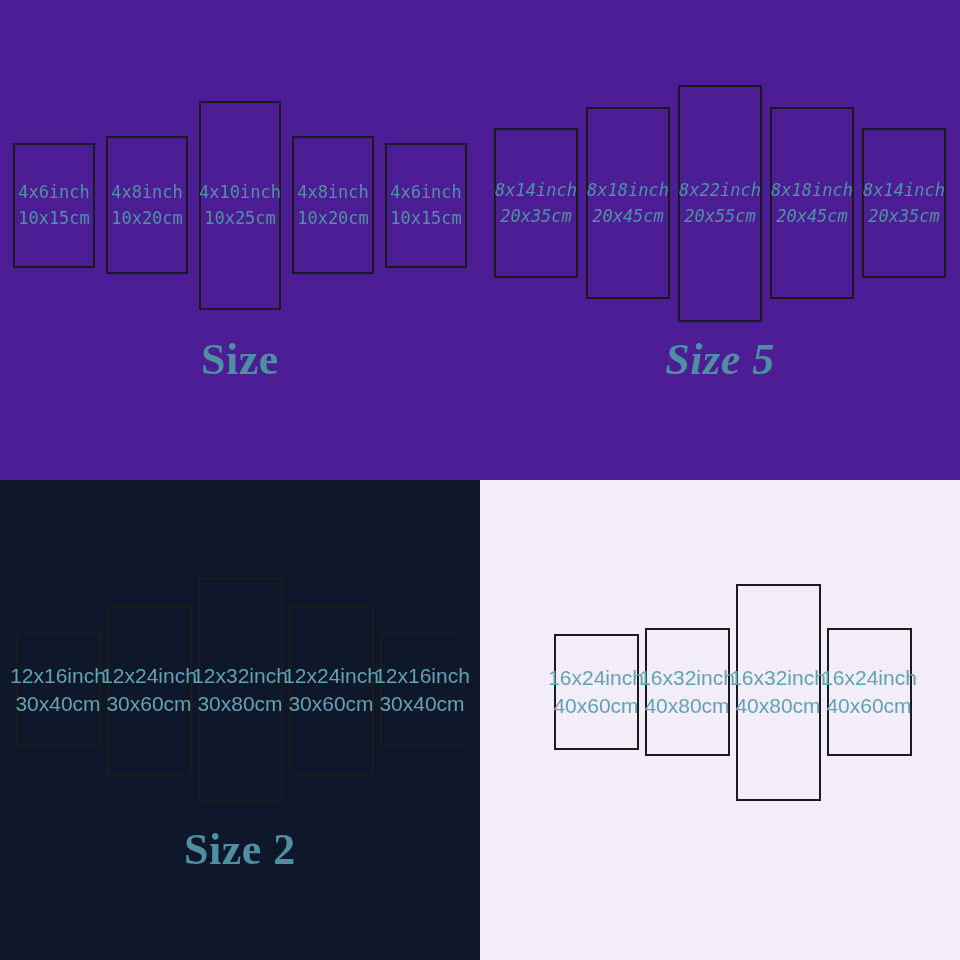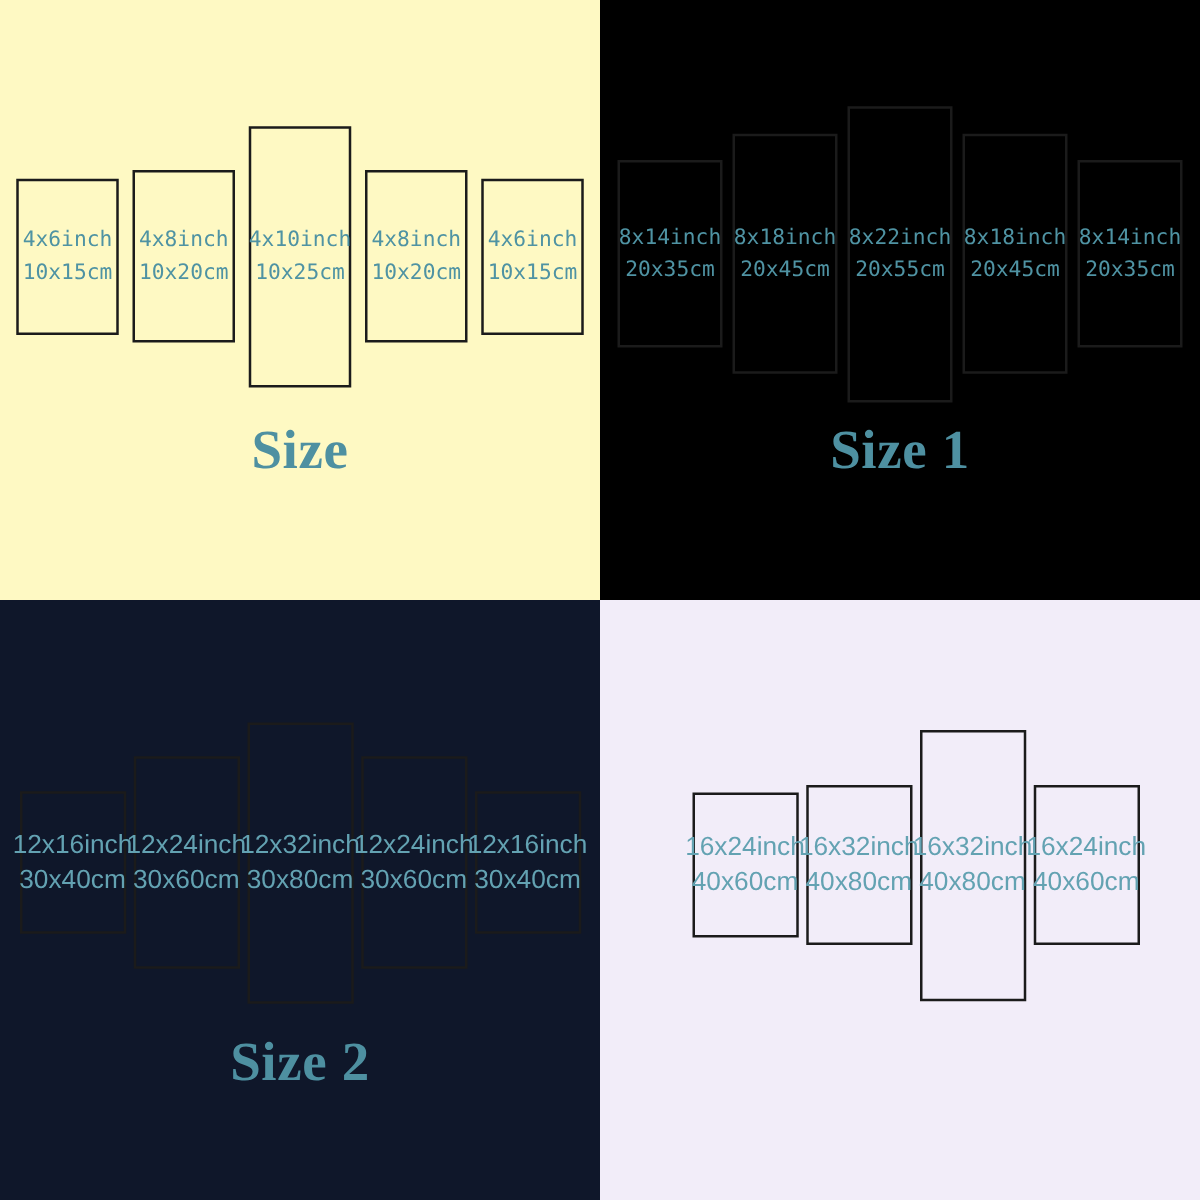--- a/index.html
+++ b/index.html
@@ -68,21 +68,21 @@
     letter-spacing:0.5px;
   }
   .q0 .title,.q1 .title{top:334px;}
   .q2 .title,.q3 .title{top:344px;}
 </style>
 </head>
 <body>
 
 <div class="canvas">
 
-  <section class="quadrant q0" style="background: #fef9c3;">
+  <section class="quadrant q0" style="background: #4c1d95;">
     <div class="panels">
       <div class="panel" style="border-color: rgb(27, 27, 27);">
         <div class="line" style="color: rgb(79, 147, 163);">4x6inch</div>
         <div class="line" style="color: rgb(79, 147, 163);">10x15cm</div>
       </div>
       <div class="panel" style="border-color: rgb(27, 27, 27);">
         <div class="line" style="color: rgb(79, 147, 163);">4x8inch</div>
         <div class="line" style="color: rgb(79, 147, 163);">10x20cm</div>
       </div>
       <div class="panel" style="border-color: rgb(27, 27, 27);">
@@ -94,21 +94,21 @@
         <div class="line" style="color: rgb(79, 147, 163);">10x20cm</div>
       </div>
       <div class="panel" style="border-color: rgb(27, 27, 27);">
         <div class="line" style="color: rgb(79, 147, 163);">4x6inch</div>
         <div class="line" style="color: rgb(79, 147, 163);">10x15cm</div>
       </div>
     </div>
     <h2 class="title" style="color: rgb(78, 144, 161);">Size</h2>
   </section>
 
-  <section class="quadrant q1" style="background: #000000;">
+  <section class="quadrant q1" style="background: #4c1d95; font-style: italic;">
     <div class="panels">
       <div class="panel" style="border-color: rgb(27, 27, 27);">
         <div class="line" style="color: rgb(79, 147, 163);">8x14inch</div>
         <div class="line" style="color: rgb(79, 147, 163);">20x35cm</div>
       </div>
       <div class="panel" style="border-color: rgb(27, 27, 27);">
         <div class="line" style="color: rgb(79, 147, 163);">8x18inch</div>
         <div class="line" style="color: rgb(79, 147, 163);">20x45cm</div>
       </div>
       <div class="panel" style="border-color: rgb(27, 27, 27);">
@@ -117,21 +117,21 @@
       </div>
       <div class="panel" style="border-color: rgb(27, 27, 27);">
         <div class="line" style="color: rgb(79, 147, 163);">8x18inch</div>
         <div class="line" style="color: rgb(79, 147, 163);">20x45cm</div>
       </div>
       <div class="panel" style="border-color: rgb(27, 27, 27);">
         <div class="line" style="color: rgb(79, 147, 163);">8x14inch</div>
         <div class="line" style="color: rgb(79, 147, 163);">20x35cm</div>
       </div>
     </div>
-    <h2 class="title" style="color: rgb(78, 144, 161);">Size 1</h2>
+    <h2 class="title" style="color: rgb(78, 144, 161);">Size 5</h2>
   </section>
 
   <section class="quadrant q2" style="background: #0f172a;">
     <div class="panels">
       <div class="panel" style="border-color: rgb(27, 27, 27);">
         <div class="line" style="color: rgb(99, 162, 178);">12x16inch</div>
         <div class="line" style="color: rgb(99, 162, 178);">30x40cm</div>
       </div>
       <div class="panel" style="border-color: rgb(27, 27, 27);">
         <div class="line" style="color: rgb(99, 162, 178);">12x24inch</div>

